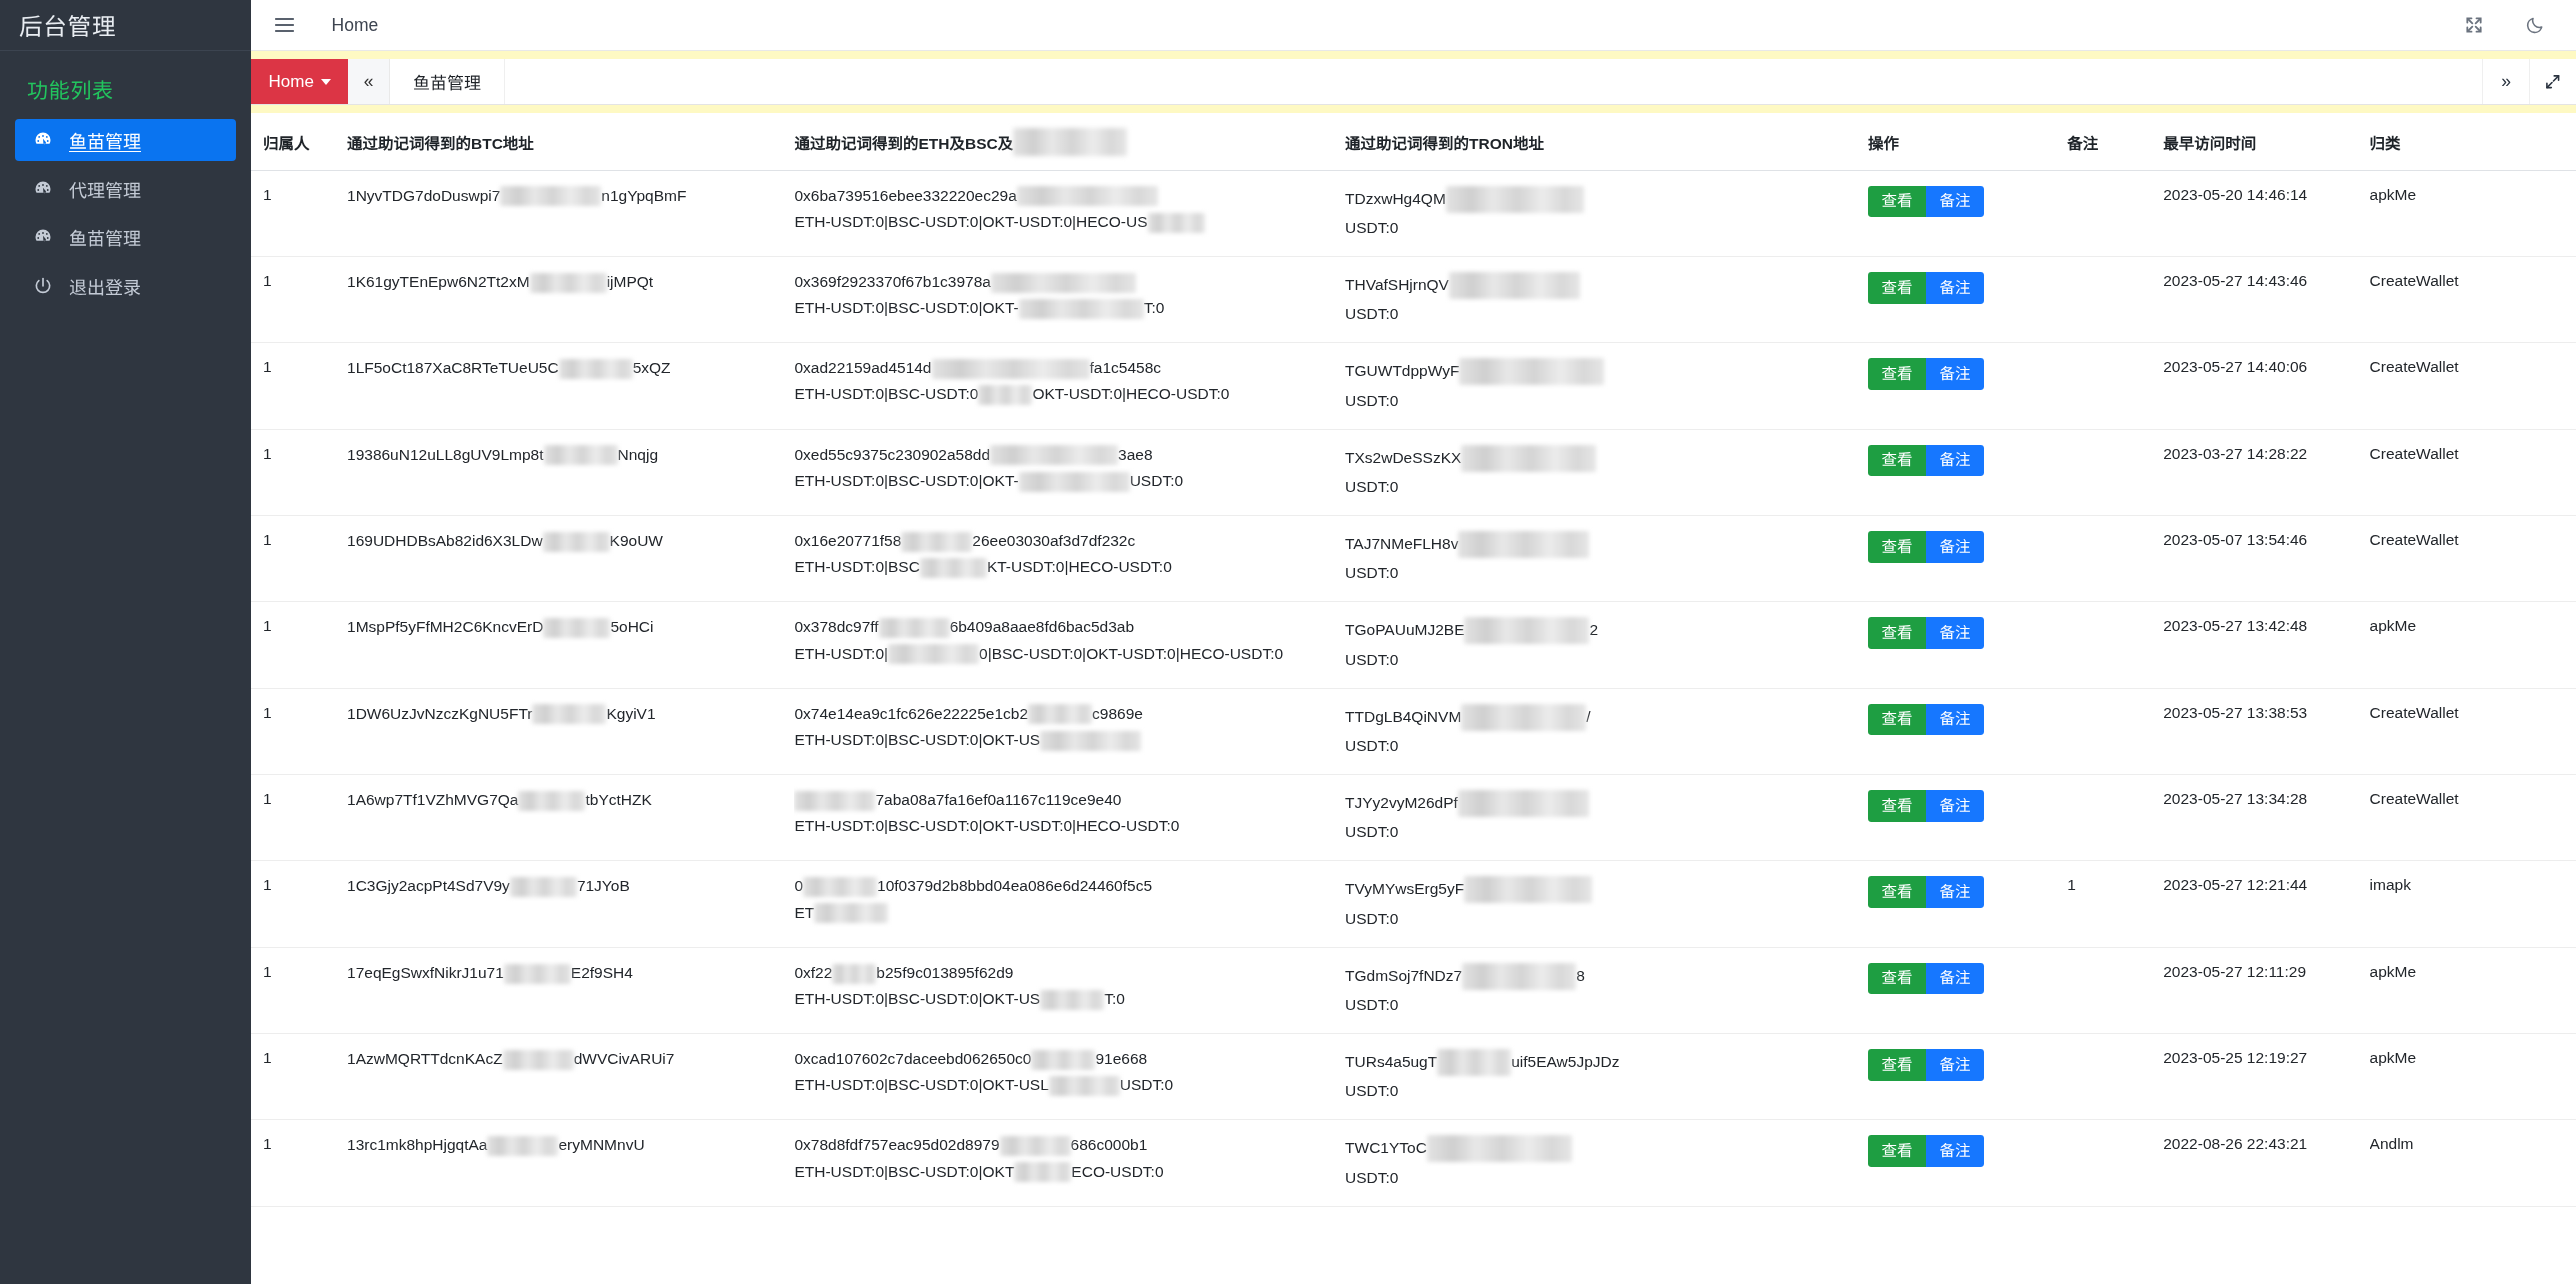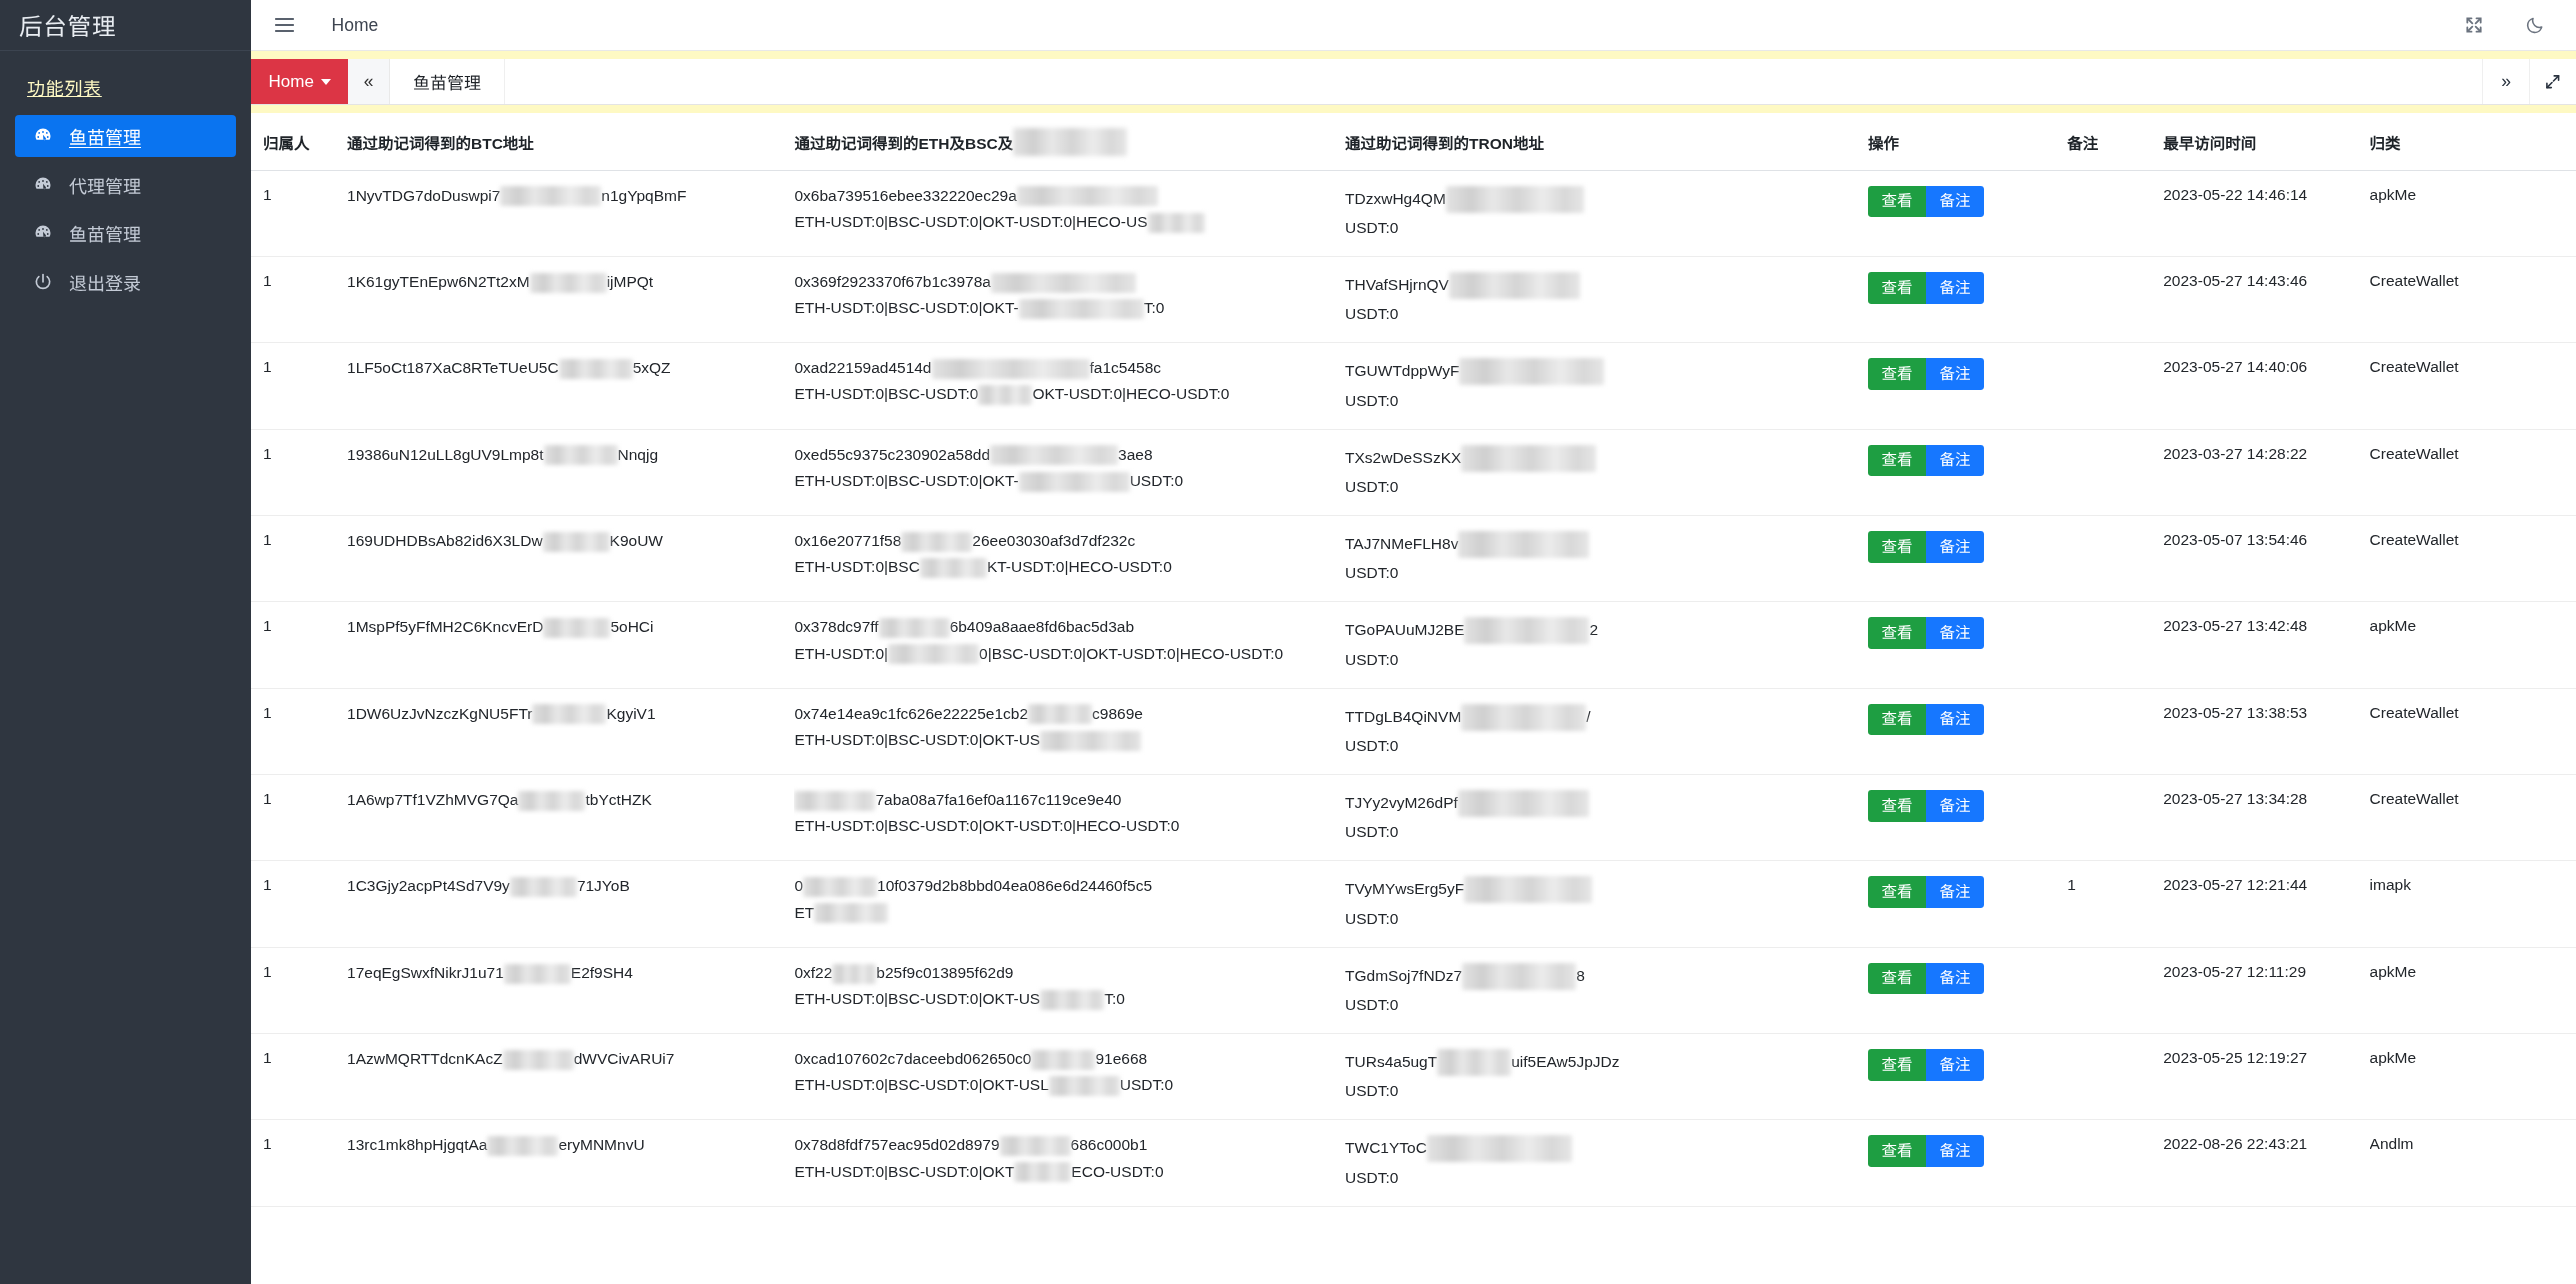--- a/index.html
+++ b/index.html
@@ -24,25 +24,24 @@
   .sidebar-brand {
     height: 51px; min-height: 51px;
     display: flex; align-items: center;
     padding-left: 19px;
     color: #e9edf2;
     font-size: 23.6px; letter-spacing: 0.7px;
     border-bottom: 0.7px solid #3c4450;
     background: #2f3640;
   }
   .sidebar-section-title {
-    color: #fef9c3;
-    font-size: 18px;
+    color: #22c55e;
+    font-size: 21px;
     padding: 23px 0 15px 27px;
     letter-spacing: 0.7px;
-    text-decoration: underline;
   }
   .menu { padding: 0 15px; display: flex; flex-direction: column; gap: 6.7px; }
   .menu-item {
     display: flex; align-items: center; gap: 15px;
     height: 42px;
     padding-left: 17.5px;
     border-radius: 4px;
     color: #c4cbd6;
     font-size: 18px;
     cursor: pointer;
@@ -311,21 +310,21 @@
                 <div class="addr-line">TDzxwHg4QM<span class="blur tall" style="width:138px"></span></div>
                 <div class="addr-sub">USDT:0</div>
               </td>
               <td>
                 <div class="ops">
                   <button class="btn btn-view">查看</button>
                   <button class="btn btn-memo">备注</button>
                 </div>
               </td>
               <td class="c-memo"></td>
-              <td>2023-05-22 14:46:14</td>
+              <td>2023-05-20 14:46:14</td>
               <td>apkMe</td>
             </tr>
             <tr>
               <td class="c-owner">1</td>
               <td>
                 <div class="addr-line">1K61gyTEnEpw6N2Tt2xM<span class="blur" style="width:77px"></span>ijMPQt</div>
               </td>
               <td>
                 <div class="addr-line">0x369f2923370f67b1c3978a<span class="blur" style="width:145px"></span></div>
                 <div class="addr-sub">ETH-USDT:0|BSC-USDT:0|OKT-<span class="blur" style="width:125px"></span>T:0</div>

